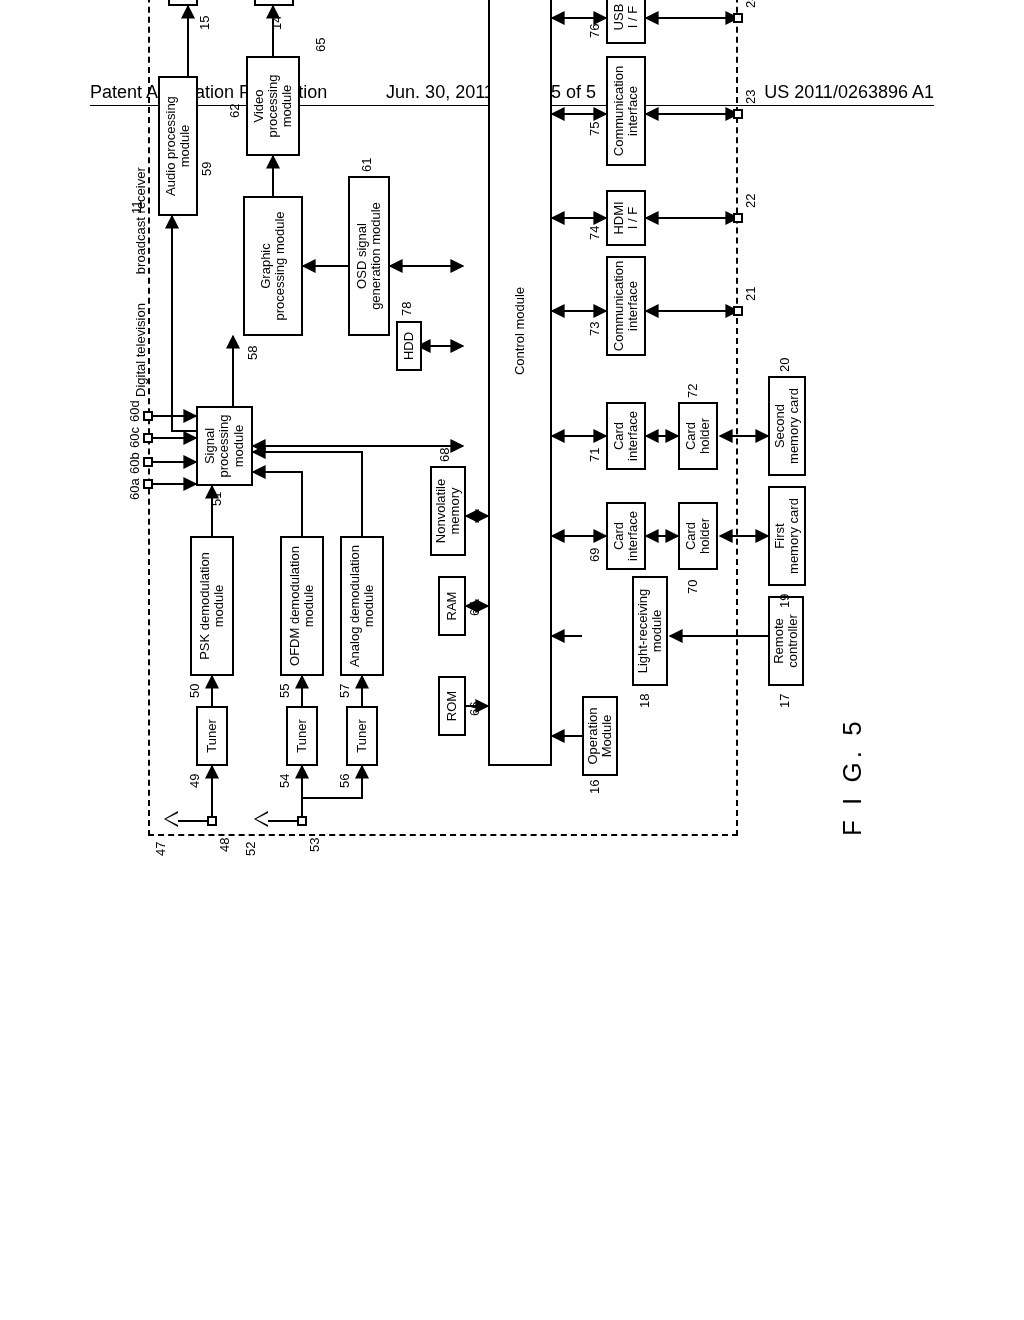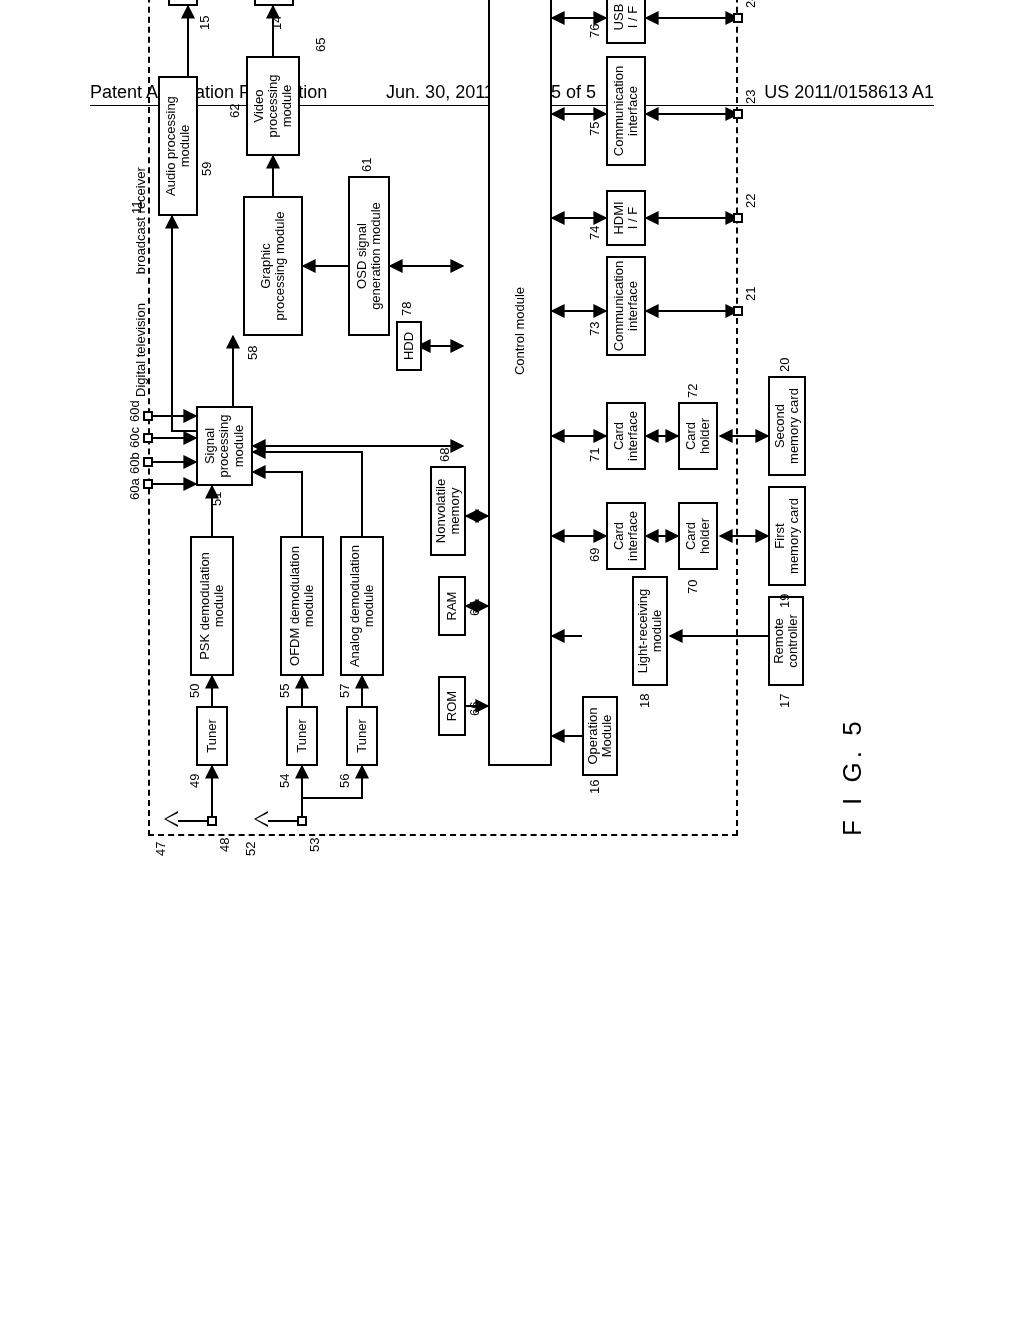--- a/index.html
+++ b/index.html
@@ -105,21 +105,21 @@
     border-bottom: 12px solid #fff;
   }
 </style>
 </head>
 <body>
 
 <div class="page">
   <div class="hdr">
     <span class="left">Patent Application Publication</span>
     <span class="center">Jun. 30, 2011  Sheet 5 of 5</span>
-    <span class="right">US 2011/0158613 A1</span>
+    <span class="right">US 2011/0263896 A1</span>
   </div>
   <div class="hdr-rule"></div>
 
   <div class="diagram-host">
     <div class="diagram">
 
       <svg style="position:absolute;left:0;top:0;width:1068px;height:746px;overflow:visible">
         <defs>
           <marker id="ah" viewBox="0 0 10 10" refX="9" refY="5" markerWidth="7" markerHeight="7" orient="auto-start-reverse">
             <path d="M0,0 L10,5 L0,10 Z" fill="#000"></path>

